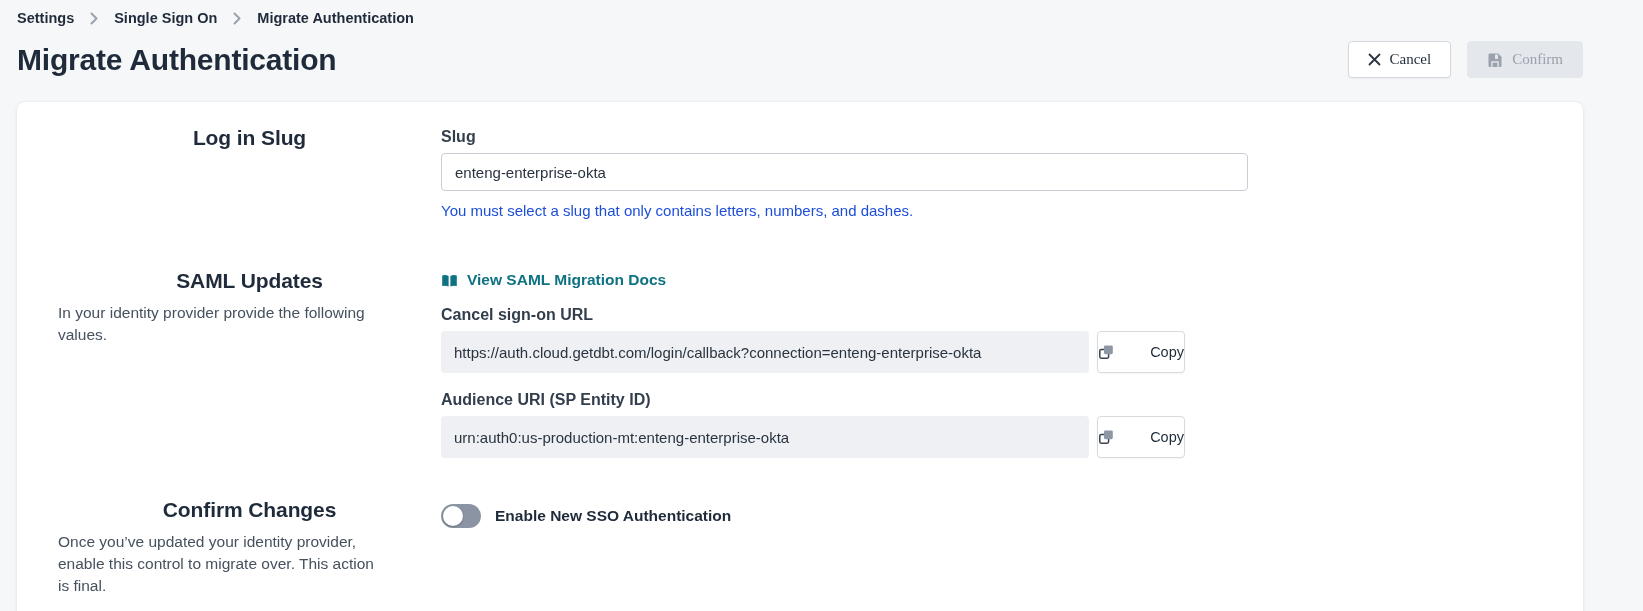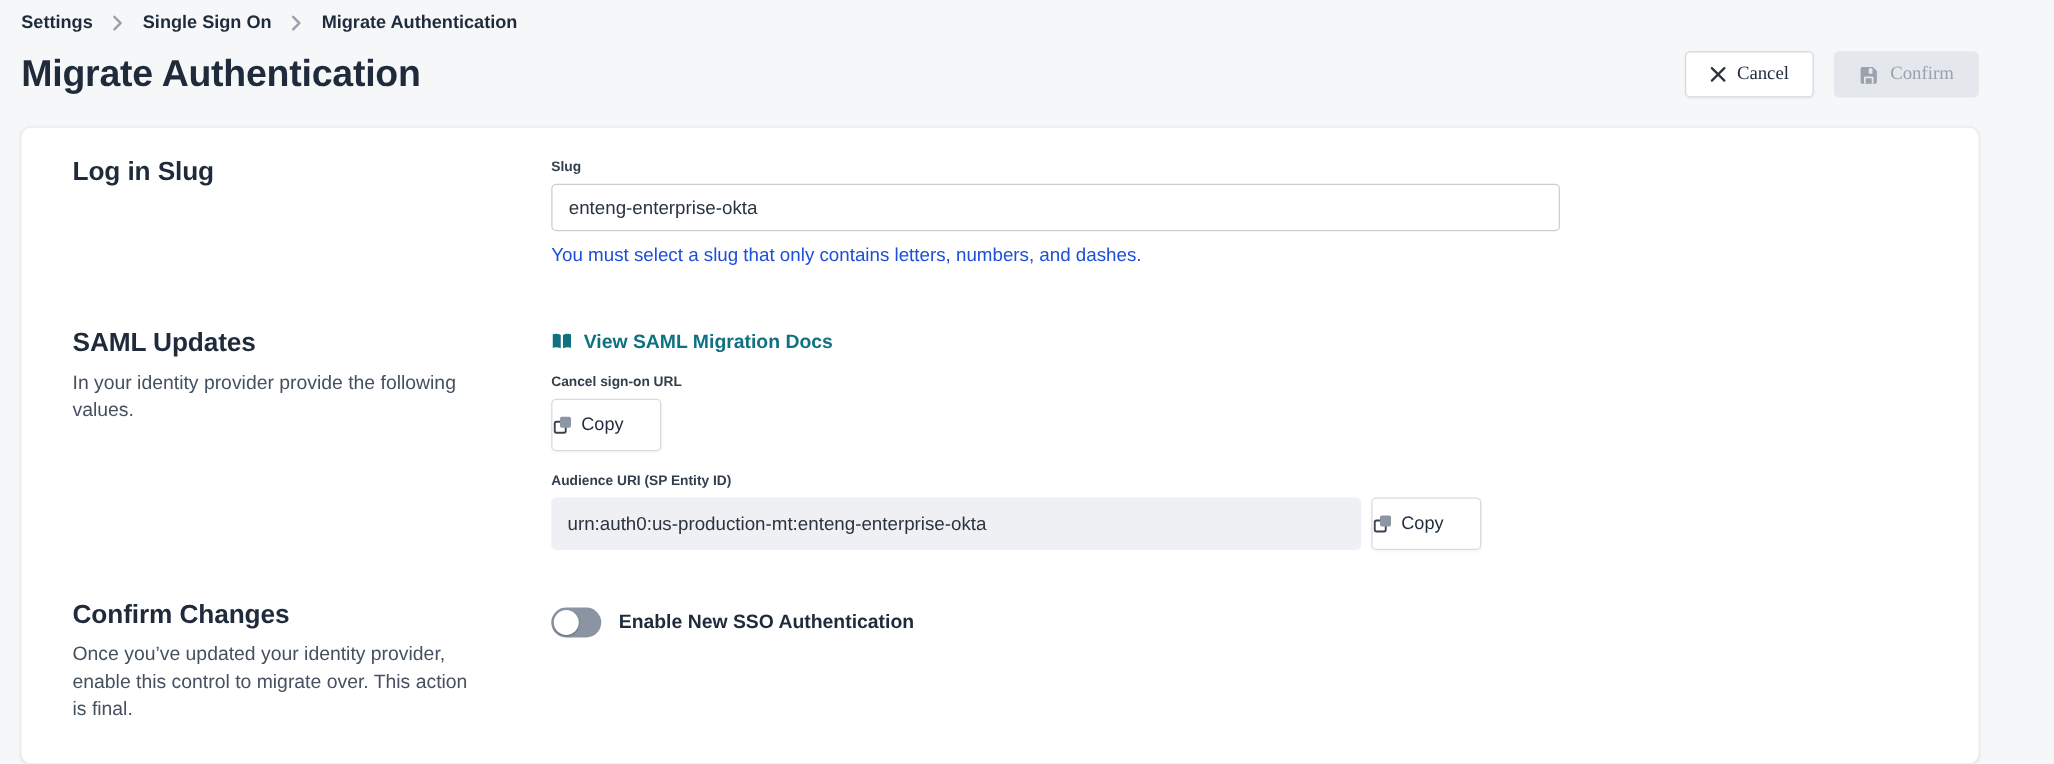--- a/index.html
+++ b/index.html
@@ -51,55 +51,55 @@
     width: 1566px;
     background: #ffffff;
     border-radius: 8px;
     box-shadow: 0 1px 4px rgba(26,32,44,.09), 0 0 1px rgba(26,32,44,.08);
     padding: 24px 40px 32px 41px;
   }
   .row { display: grid; grid-template-columns: 383px 744px; }
   .row-slug   { margin-bottom: 50px; }
   .row-saml   { margin-bottom: 40px; }
   .section-heading {
-    font-size: 21px; font-weight: 700; color: #1f2b3a; letter-spacing: -0.1px;
+    font-size: 21px; font-weight: 700; color: #1f2b3a; letter-spacing: -0.1px; text-align: center;
   }
   .section-desc {
     margin-top: 9px; font-size: 15.5px; line-height: 1.42;
     color: #46515f; max-width: 322px;
   }
 
   
   .field-label {
-    display: block; font-size: 11px; font-weight: 700; color: #333e4c;
+    display: block; font-size: 16px; font-weight: 700; color: #333e4c;
     margin-bottom: 7px; margin-top: 2px;
   }
   .text-input {
     width: 807px; height: 38px;
     border: 1px solid #c9ced5; border-radius: 4px;
     padding: 0 13px; font-size: 15px; color: #2a3440;
     font-family: inherit; background: #fff; outline: none;
   }
   .helper-text { margin-top: 11px; font-size: 15px; color: #1d4ed8; }
 
   .docs-link {
-    display: inline-flex; align-items: flex-start; gap: 9px;
+    display: inline-flex; align-items: flex-end; gap: 9px;
     color: #0e7282; font-size: 15.5px; font-weight: 700;
     cursor: pointer; margin-bottom: 15px; margin-top: 2px;
   }
   .copy-row { display: flex; align-items: stretch; gap: 8px; margin-bottom: 18px; }
   .readonly-field {
     width: 648px; min-height: 42px;
     background: #eef0f3; border-radius: 4px;
     display: flex; align-items: center;
     padding: 0 13px; font-size: 15px; color: #2a3440;
   }
   .btn-copy {
     width: 88px; height: 42px;
-    display: inline-flex; align-items: center; justify-content: flex-start; gap: 7px;
+    display: inline-flex; align-items: center; justify-content: space-between; gap: 7px;
     background: #fff; border: 1px solid #d7dbe0; border-radius: 4px;
     font-size: 14.5px; color: #1f2b3a; font-family: inherit; cursor: pointer;
     box-shadow: 0 1px 2px rgba(26,32,44,.04);
   }
 
   
   .toggle-row { display: flex; align-items: center; gap: 14px; padding-top: 6px; }
   .toggle {
     position: relative; width: 40px; height: 24px; flex: 0 0 auto;
     background: #8b94a3; border-radius: 12px; cursor: pointer;
@@ -183,20 +183,21 @@
             <svg width="17" height="16" viewBox="0 0 17 16">
               <path d="M1.2 2.4 Q4.6 1.2 7.6 2.9 V13.6 Q4.6 12.1 1.2 13.1 Z" fill="#0e7282"></path>
               <path d="M15.8 2.4 Q12.4 1.2 9.4 2.9 V13.6 Q12.4 12.1 15.8 13.1 Z" fill="#0e7282"></path>
             </svg>
           </span>
           <span>View SAML Migration Docs</span>
         </a>
 
         <label class="field-label">Cancel sign-on URL</label>
         <div class="copy-row">
+          <div class="readonly-field">https://auth.cloud.getdbt.com/login/callback?connection=enteng-enterprise-okta</div>
           <button class="btn-copy">
             <span class="icon">
               <svg width="16" height="16" viewBox="0 0 16 16">
                 <rect x="1.8" y="5.4" width="8.8" height="8.8" rx="1.4" fill="none" stroke="#39434f" stroke-width="1.5"></rect>
                 <rect x="6" y="1.4" width="8.8" height="8.8" rx="1.4" fill="#8d96a3"></rect>
               </svg>
             </span>
             <span>Copy</span>
           </button>
         </div>

